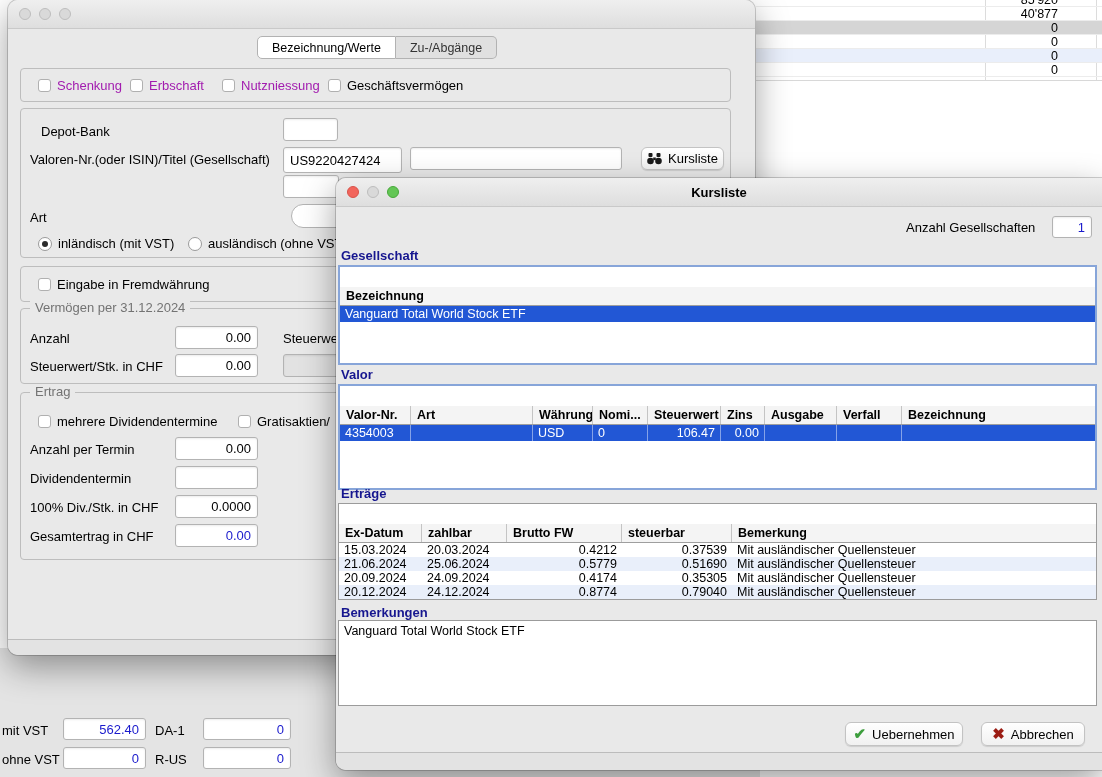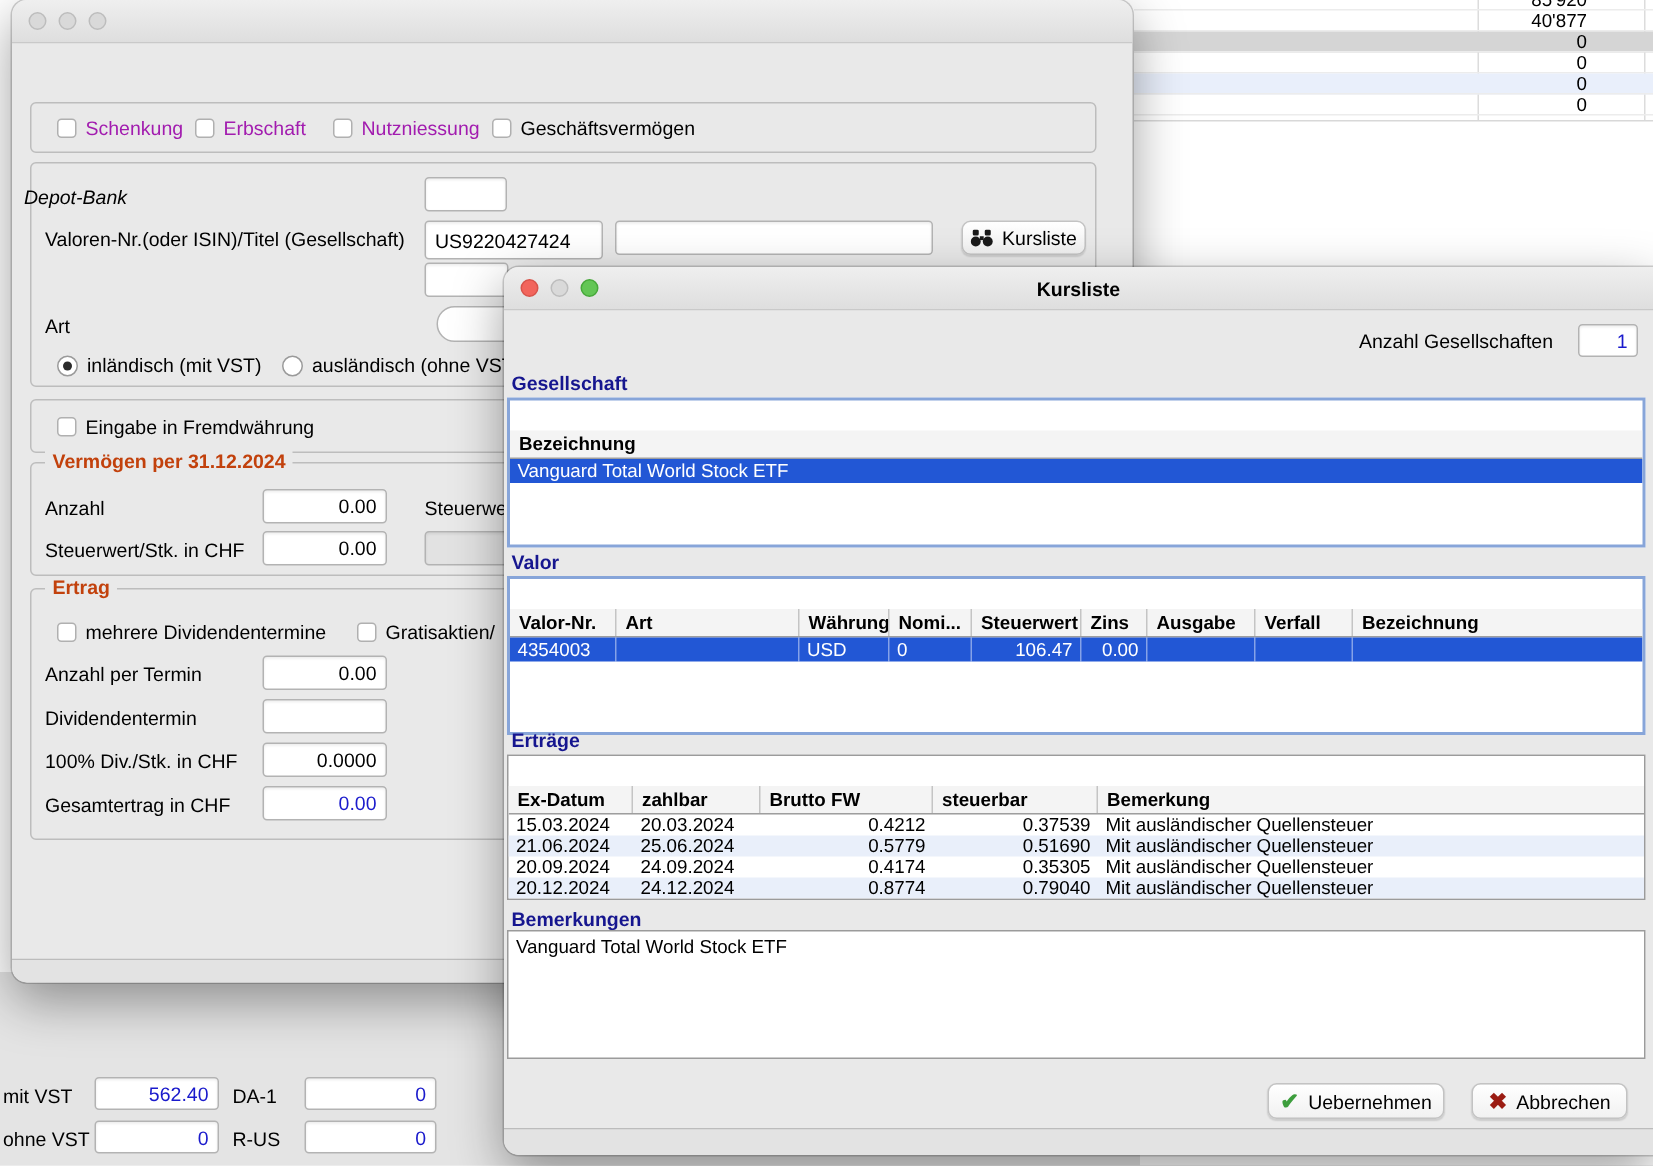--- a/index.html
+++ b/index.html
@@ -33,21 +33,21 @@
     box-sizing:border-box;display:flex;align-items:center;padding:0 6px;font-size:13px;
     box-shadow:inset 0 1px 2px rgba(0,0,0,.08);}
   .fld.num{justify-content:flex-end;}
   .fld.blue{color:#1a1acc;}
   .fld.disabled{background:#e2e2e2;}
   .lbl{position:absolute;white-space:nowrap;font-size:13px;}
   .lbl.dim{color:#a21caf;}
   .navy{color:#16168F;font-weight:bold;}
   .grp{position:absolute;border:1px solid #bdbdbd;border-radius:4px;box-sizing:border-box;}
   .grp-title{position:absolute;top:-9px;left:9px;background:#e9e9e9;padding:0 5px;
-    color:#c2410c;font-weight:bold;font-size:13px;white-space:nowrap;}
+    color:#737373;font-weight:normal;font-size:13px;white-space:nowrap;}
   .cbrow{position:absolute;display:flex;align-items:center;gap:6px;white-space:nowrap;}
   .cb{width:13px;height:13px;background:#fff;border:1px solid #b0b0b0;border-radius:3px;
     box-sizing:border-box;flex:0 0 auto;}
   .radio{width:14px;height:14px;background:#fff;border:1px solid #9a9a9a;border-radius:50%;
     box-sizing:border-box;flex:0 0 auto;display:flex;align-items:center;justify-content:center;}
   .radio .dot{width:6px;height:6px;border-radius:50%;background:#2b2b2b;}
   .btn{position:absolute;background:linear-gradient(#ffffff,#f1f1f1);
     border:1px solid #c3c3c3;border-radius:6px;box-sizing:border-box;
     display:flex;align-items:center;justify-content:center;gap:6px;font-size:13px;
     box-shadow:0 1px 1px rgba(0,0,0,.12);}
@@ -140,41 +140,49 @@
 
 <div class="window" style="left:8px;top:0;width:747px;height:655px;">
   <div class="titlebar">
     <div class="lights">
       <span class="light l-gray"></span>
       <span class="light l-gray"></span>
       <span class="light l-gray"></span>
     </div>
   </div>
 
+  <div class="tabs" style="left:249px;top:36px;">
+    <div class="tab active">
+        <span>Bezeichnung/Werte</span>
+      </div>
+    <div class="tab inactive">
+        <span>Zu-/Abgänge</span>
+      </div>
+  </div>
 
   <div class="grp" style="left:12px;top:68px;width:711px;height:34px;"></div>
   <label class="cbrow" style="left:30px;top:78px;">
     <span class="cb"></span>
     <span class="lbl dim" style="position:static;">Schenkung</span>
   </label>
   <label class="cbrow" style="left:122px;top:78px;">
     <span class="cb"></span>
     <span class="lbl dim" style="position:static;">Erbschaft</span>
   </label>
   <label class="cbrow" style="left:214px;top:78px;">
     <span class="cb"></span>
     <span class="lbl dim" style="position:static;">Nutzniessung</span>
   </label>
   <label class="cbrow" style="left:320px;top:78px;">
     <span class="cb"></span>
     <span class="lbl" style="position:static;">Geschäftsvermögen</span>
   </label>
 
   <div class="grp" style="left:12px;top:108px;width:711px;height:150px;"></div>
-  <span class="lbl" style="left:8px;top:124px;font-style:italic;">Depot-Bank</span>
+  <span class="lbl" style="left:33px;top:124px;">Depot-Bank</span>
   <div class="fld" style="left:275px;top:118px;width:55px;height:23px;"></div>
   <span class="lbl" style="left:22px;top:152px;">Valoren-Nr.(oder ISIN)/Titel (Gesellschaft)</span>
   <div class="fld" style="left:275px;top:147px;width:119px;height:26px;">
       <span>US9220427424</span>
     </div>
   <div class="fld" style="left:402px;top:147px;width:212px;height:23px;">
       <span></span>
     </div>
   <div class="btn" style="left:633px;top:147px;width:83px;height:23px;">
     <span class="icon">

